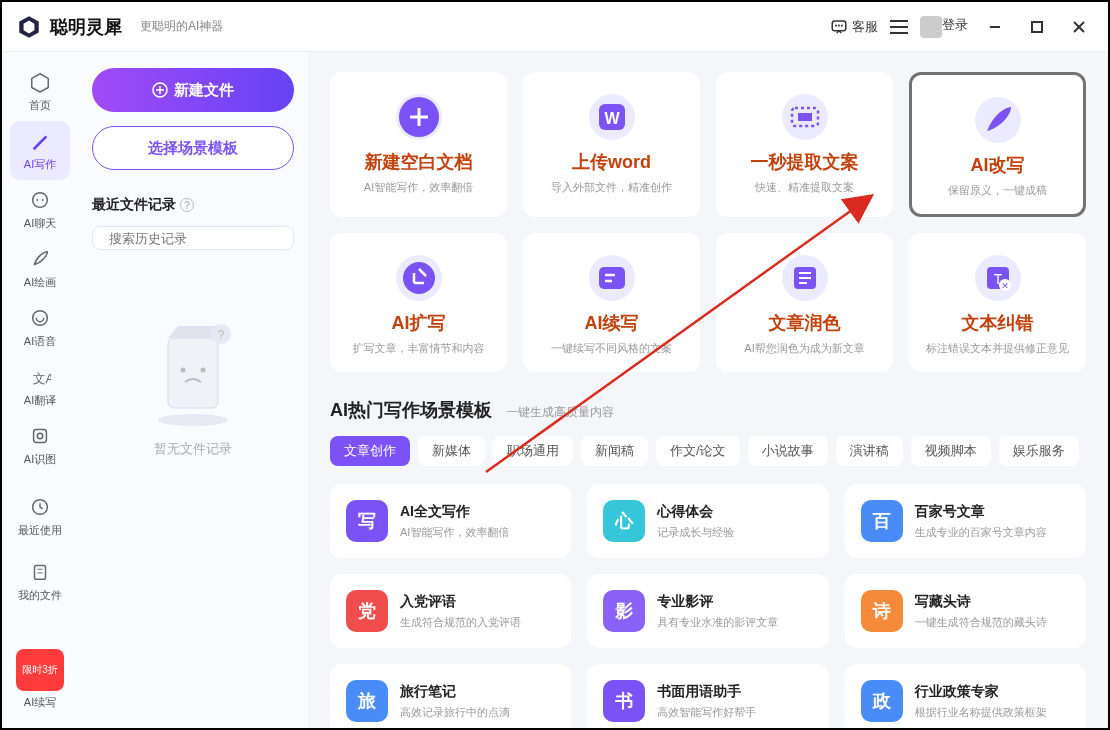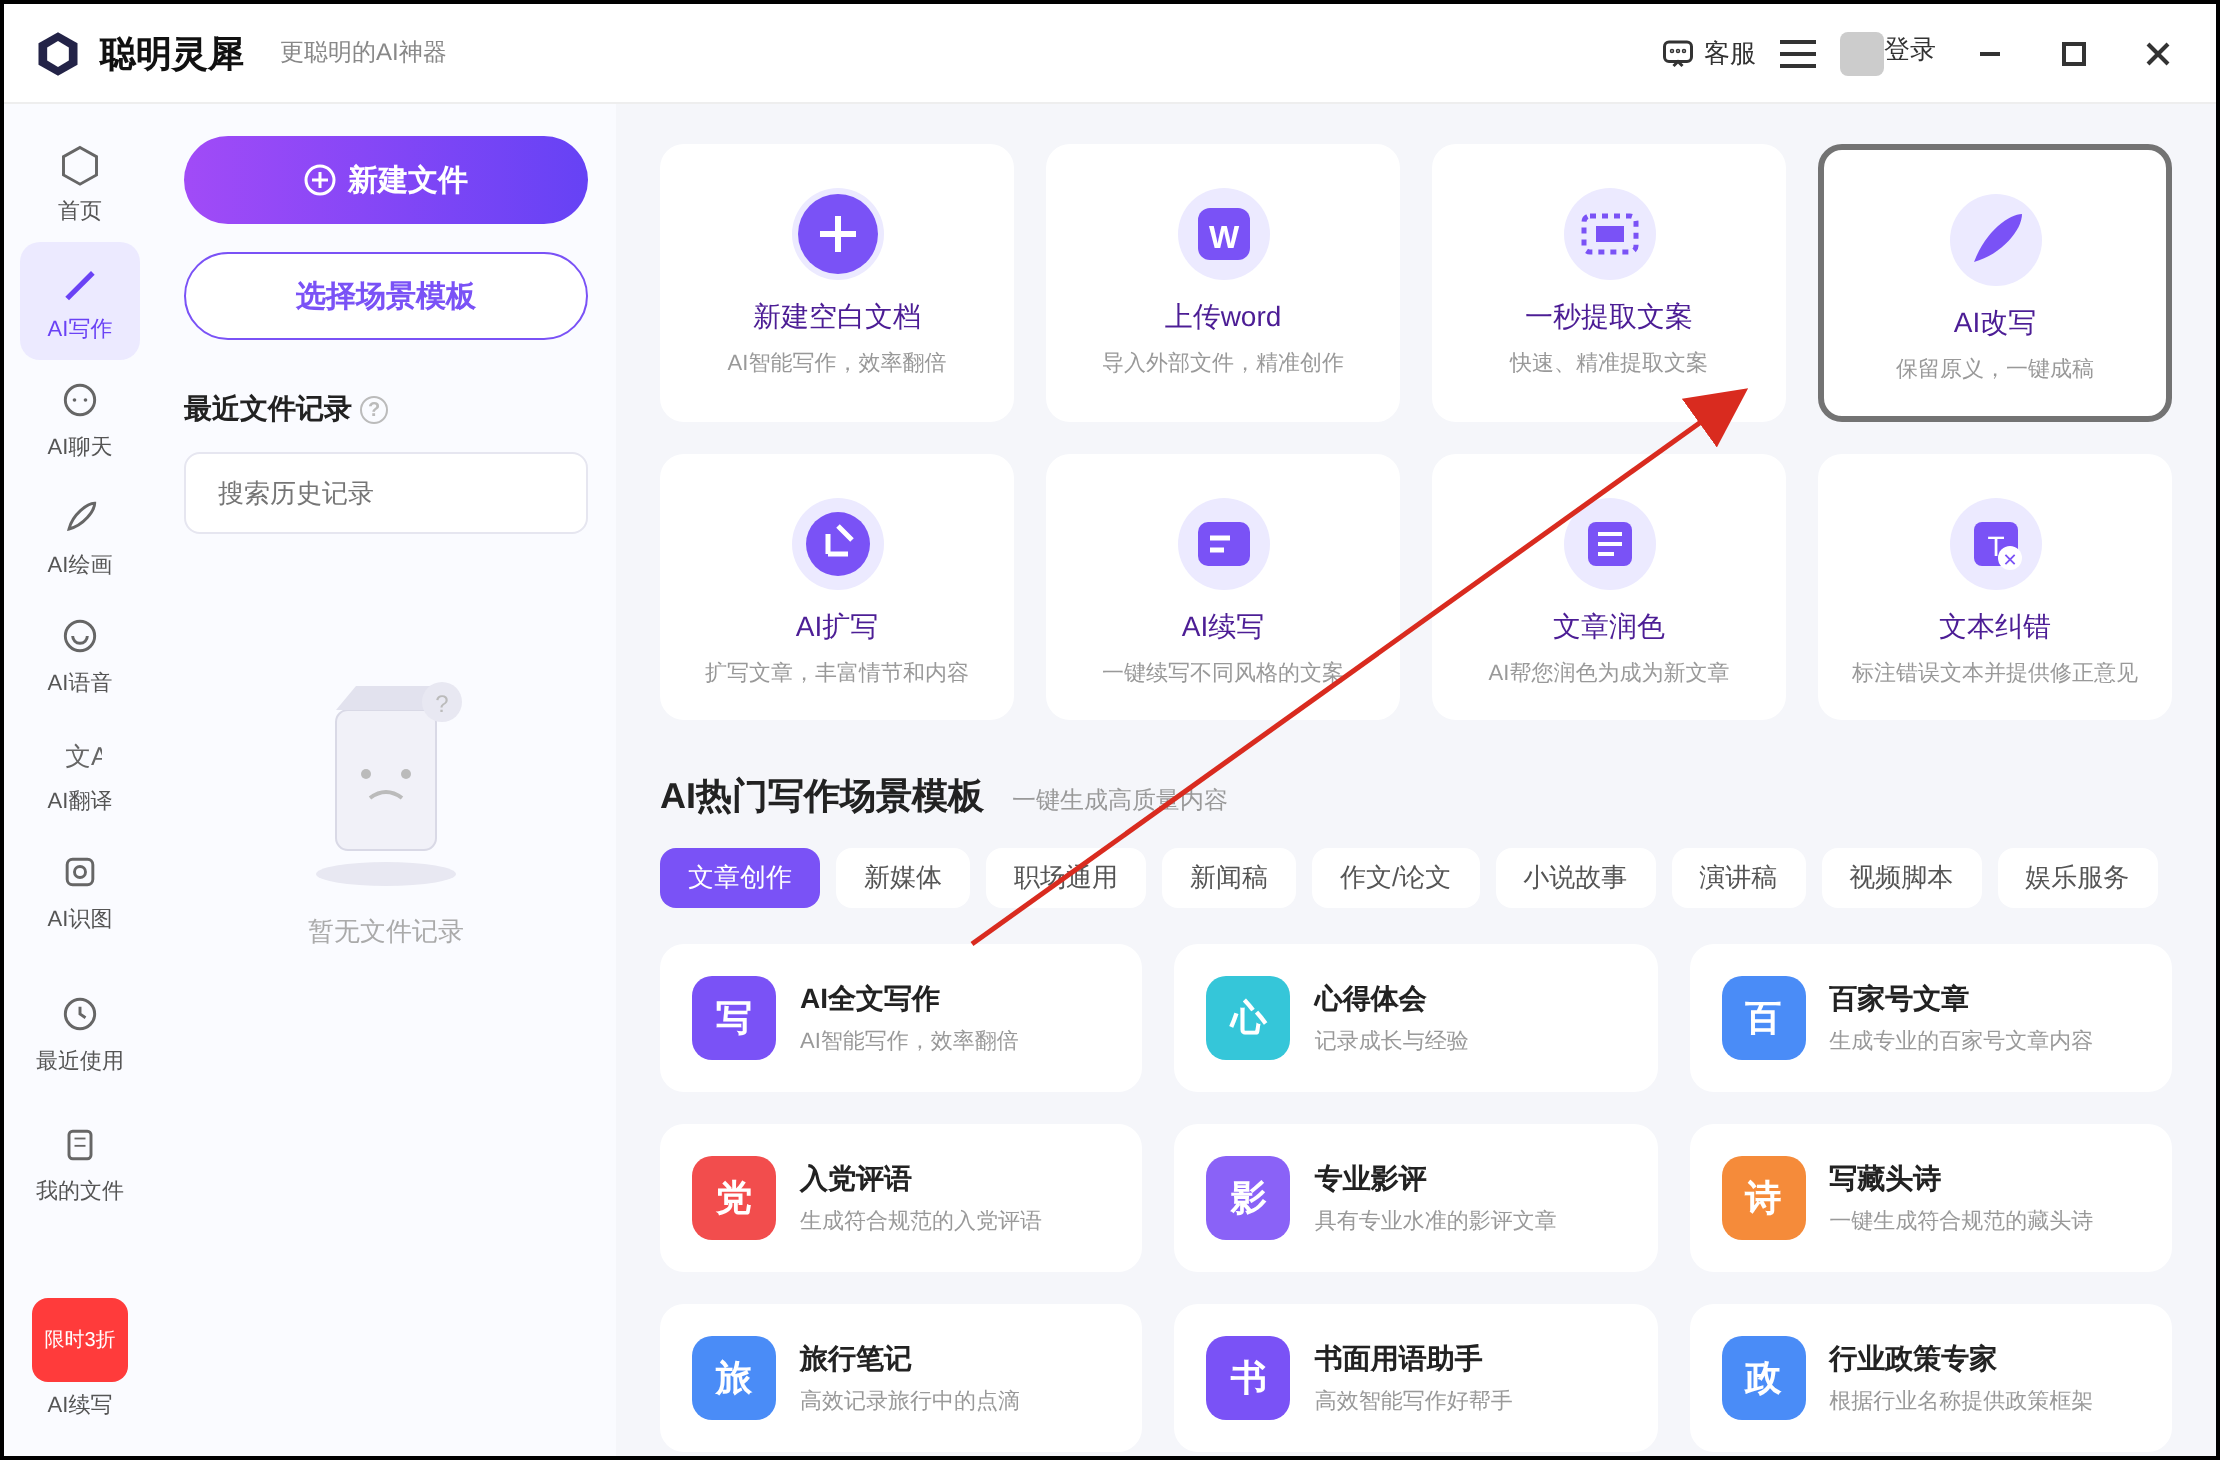--- a/index.html
+++ b/index.html
@@ -24,31 +24,31 @@
 .nav-item .ni-icon { width: 24px; height: 24px; display: flex; align-items: center; justify-content: center; }
 .nav-item .ni-label { font-size: 11px; color: #555; margin-top: 4px; }
 .nav-item.active .ni-label { color: #6a42f5; }
 .bottom-nav { margin-top: auto; margin-bottom: 10px; display: flex; flex-direction: column; align-items: center; gap: 6px; }
 .badge { background: #ff3b3b; color: #fff; font-size: 10px; padding: 14px 6px; border-radius: 8px; }
 
 .panel { width: 230px; background: #fafbff; padding: 16px 14px; }
 .btn-primary { width: 100%; height: 44px; border-radius: 22px; border: none; background: linear-gradient(90deg,#a14bf7,#6642f5); color: #fff; font-size: 15px; font-weight: 600; cursor: pointer; display: flex; align-items: center; justify-content: center; gap: 6px; }
 .btn-outline { width: 100%; height: 44px; border-radius: 22px; border: 1.5px solid #7a52f6; background: #fff; color: #7a52f6; font-size: 15px; font-weight: 600; cursor: pointer; margin-top: 14px; }
 .recent-hdr { margin-top: 26px; font-size: 14px; color: #222; font-weight: 600; display: flex; align-items: center; gap: 4px; }
-.search-box { margin-top: 12px; height: 41px; border-radius: 8px; background: #fff; border: 1px solid #e6e6f0; display: flex; align-items: center; padding: 0 10px; gap: 6px; }
+.search-box { margin-top: 12px; height: 24px; border-radius: 8px; background: #fff; border: 1px solid #e6e6f0; display: flex; align-items: center; padding: 0 10px; gap: 6px; }
 .search-box input { border: none; outline: none; flex: 1; font-size: 13px; color: #333; background: transparent; }
 .empty-state { margin-top: 70px; display: flex; flex-direction: column; align-items: center; color: #aaa; font-size: 13px; }
 .empty-illus { width: 100px; height: 110px; margin-bottom: 10px; }
 
 .content { flex: 1; background: #f5f6fa; padding: 20px 22px; overflow-y: auto; position: relative; }
 .cards-grid { display: grid; grid-template-columns: repeat(4,1fr); gap: 16px; }
 .card { background: #fff; border-radius: 12px; padding: 22px 10px 16px; text-align: center; cursor: pointer; }
 .card.highlight { border: 3px solid #737373; }
 .card .c-icon { width: 46px; height: 46px; margin: 0 auto 10px; border-radius: 50%; background: #eceaff; display: flex; align-items: center; justify-content: center; }
-.card .c-title { font-size: 14px; font-weight: 400; color: #4c1d95; }
+.card .c-title { font-size: 18px; font-weight: 700; color: #c2410c; }
 .card .c-desc { font-size: 11px; color: #999; margin-top: 6px; }
 
 .section-title { margin-top: 26px; display: flex; align-items: baseline; gap: 14px; }
 .section-title .st-main { font-size: 18px; font-weight: 800; color: #222; }
 .section-title .st-sub { font-size: 12px; color: #999; }
 
 .tabs { margin-top: 14px; display: flex; gap: 8px; flex-wrap: wrap; }
 .tab { padding: 6px 14px; border-radius: 8px; font-size: 13px; color: #555; cursor: pointer; background: #fff; }
 .tab.active { background: #7a52f6; color: #fff; }
 

